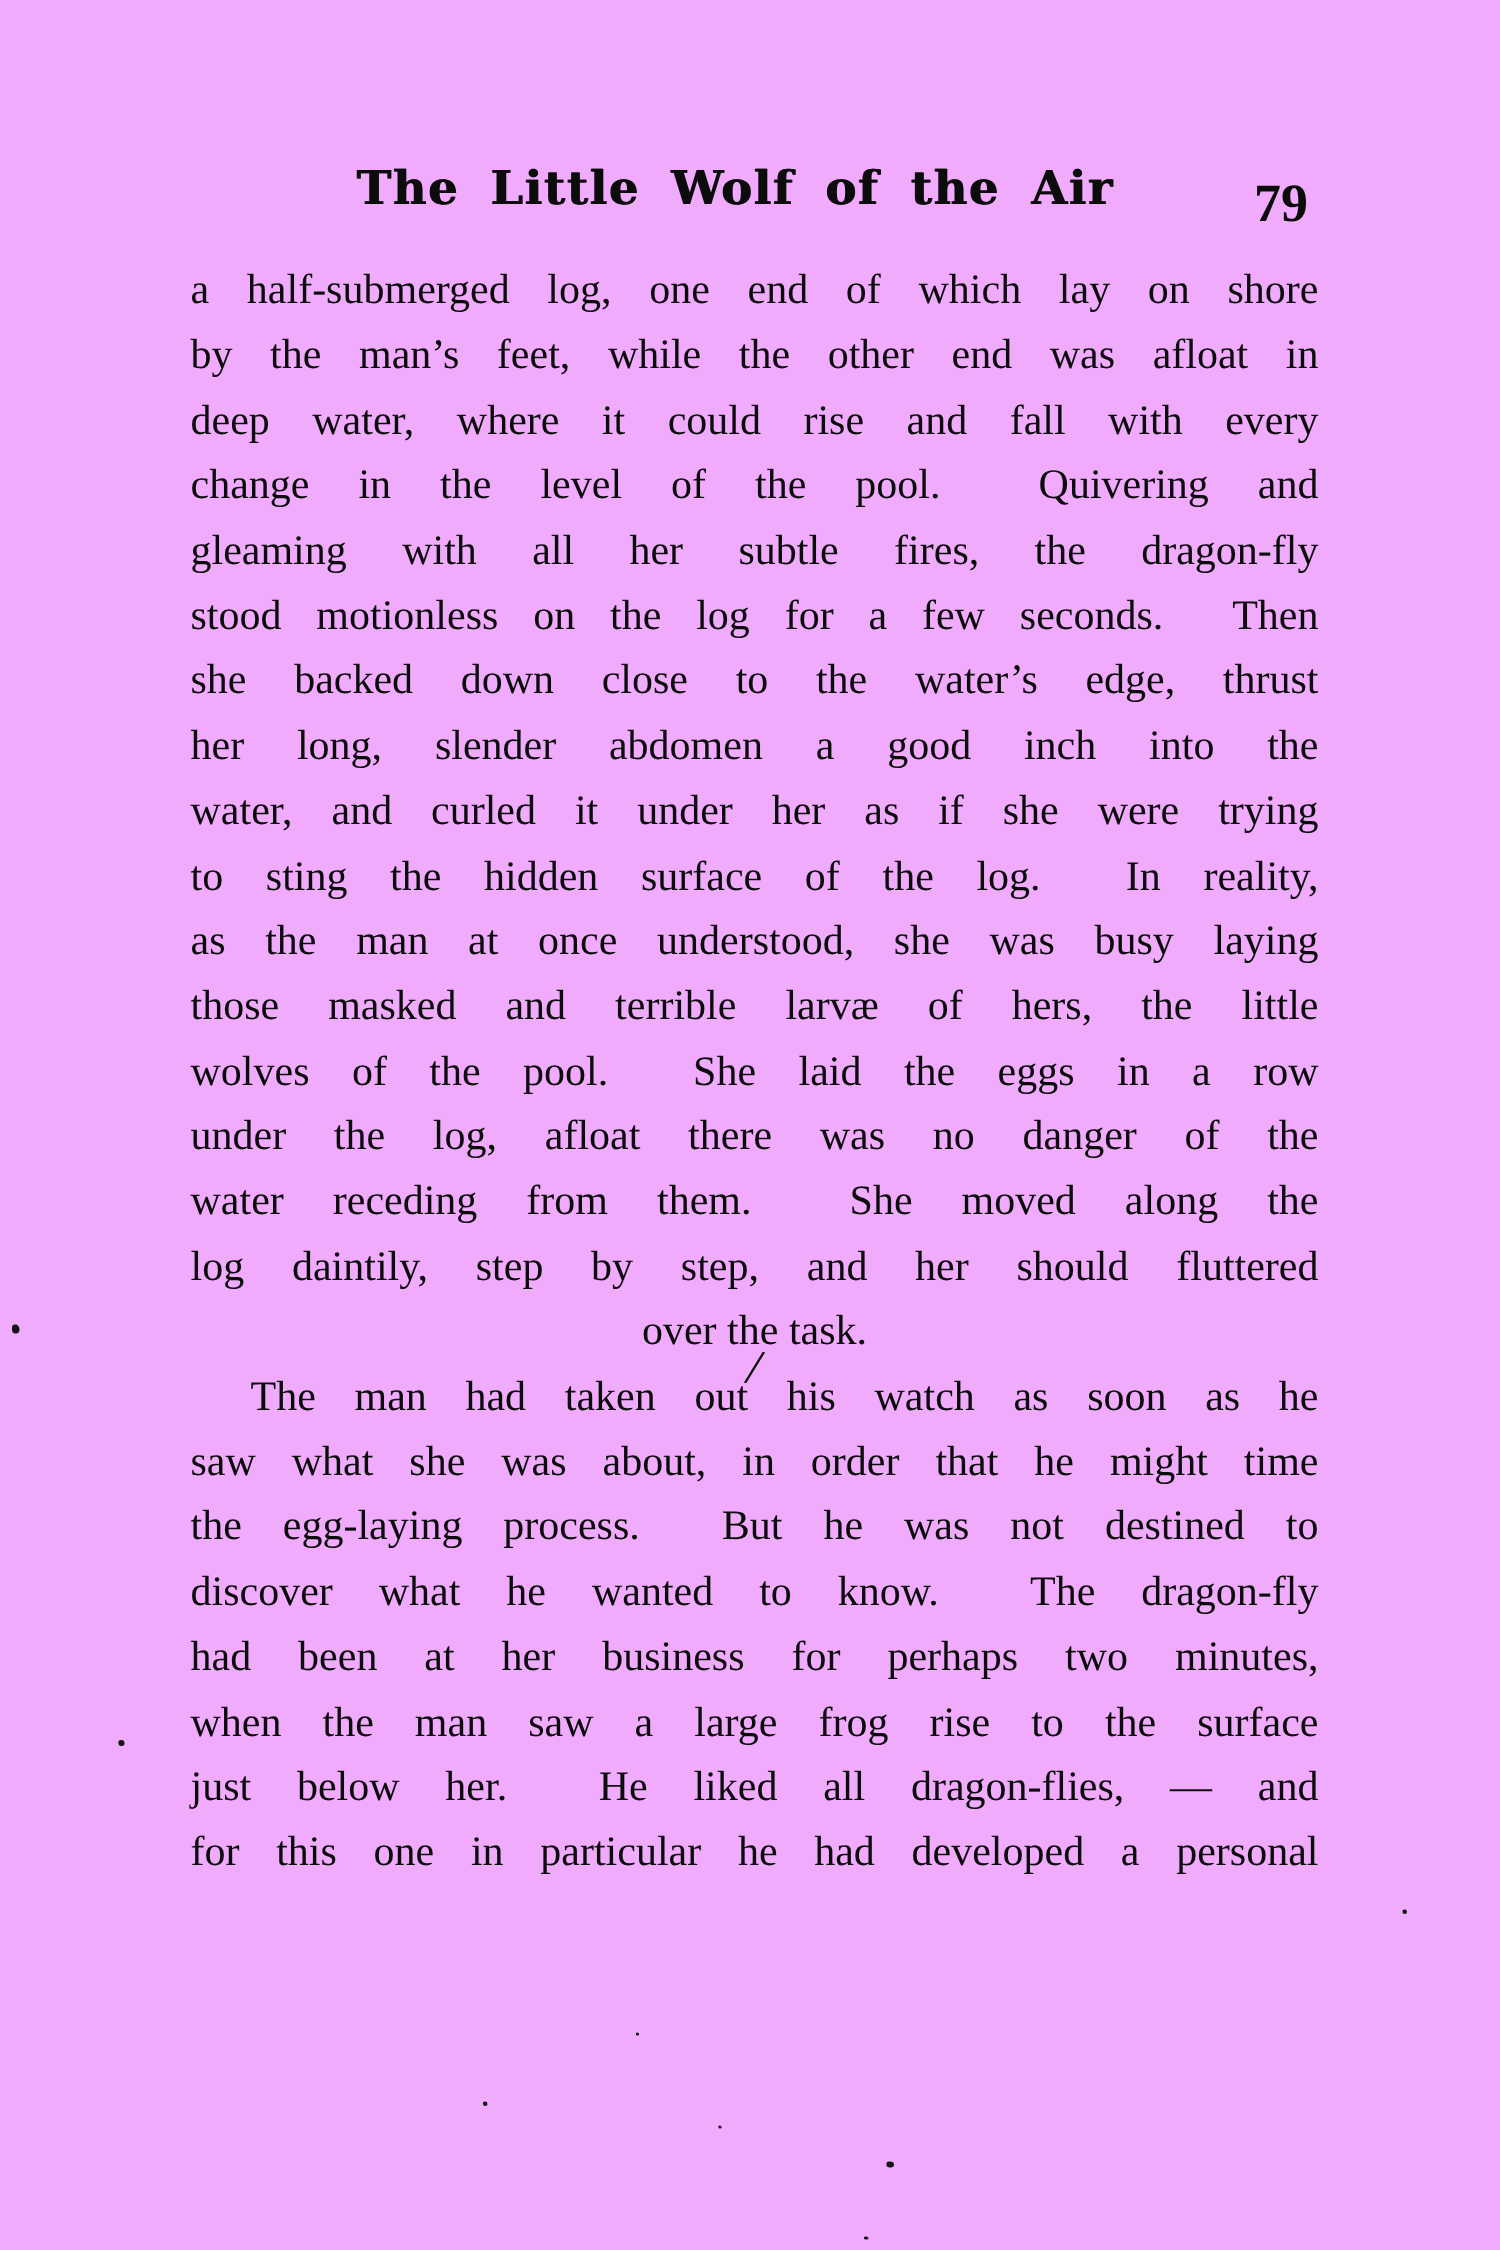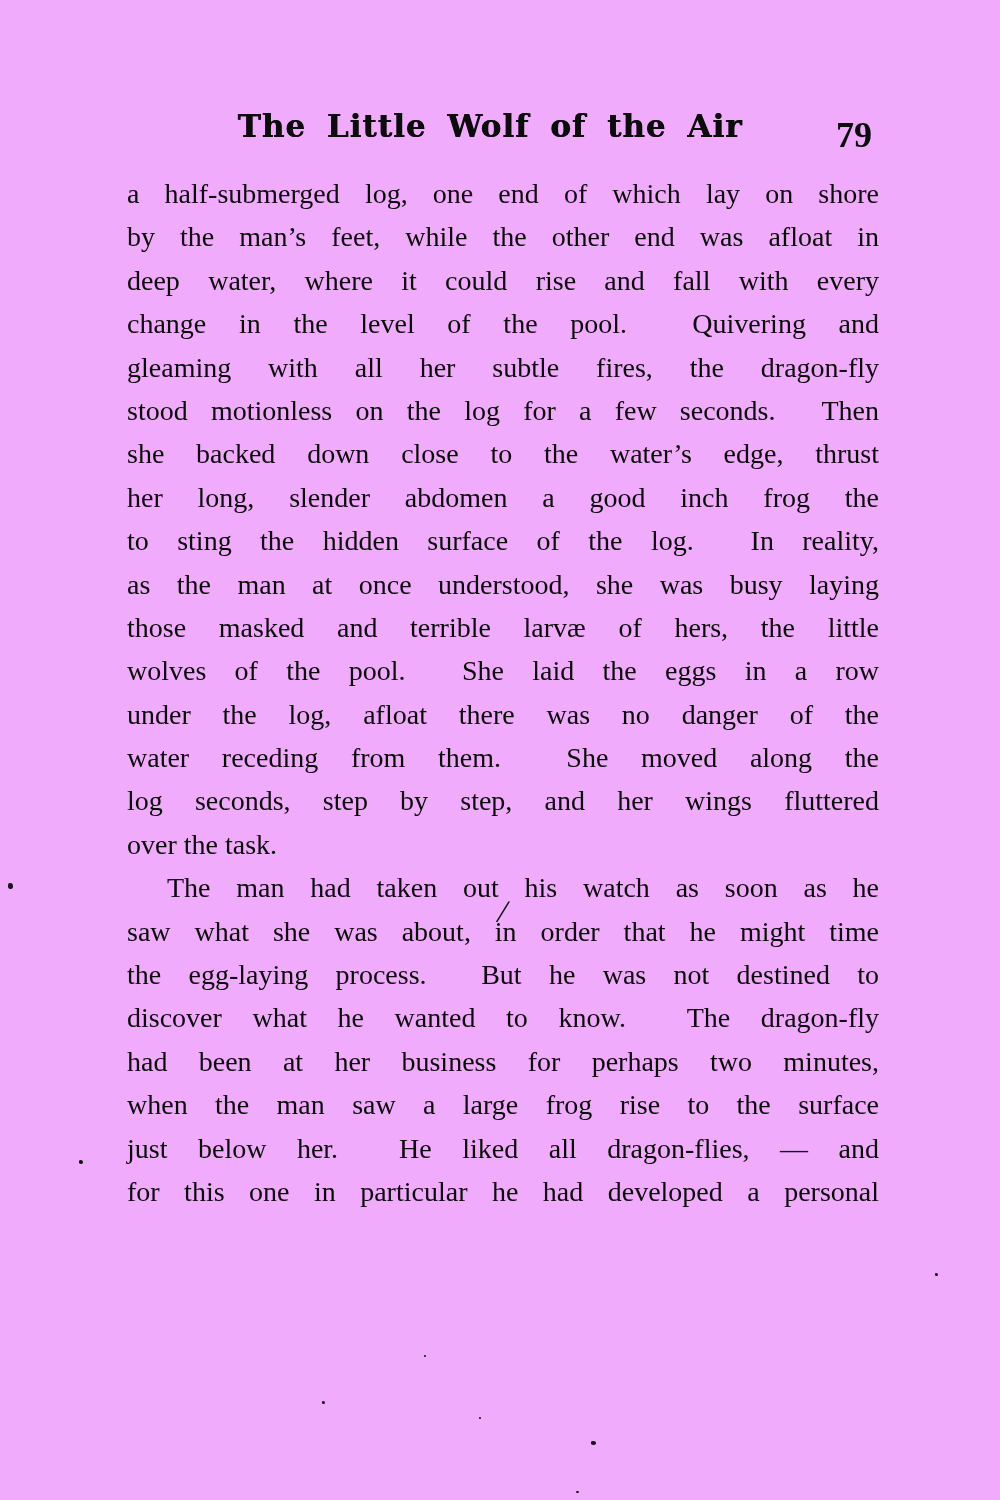--- a/index.html
+++ b/index.html
@@ -43,21 +43,21 @@
     position: absolute;
     top: 172px;
     left: 127px;
     width: 752px;
   }
   .line {
     height: 43.4px;
     line-height: 43.4px;
     font-size: 28px;
     white-space: normal;
-    text-align: left;
+    text-align: center;
   }
   .line.just {
     text-align: justify;
     text-align-last: justify;
     text-justify: inter-word;
   }
   .line.indent {
     text-indent: 40px;
   }
   .stray-mark {
@@ -93,28 +93,29 @@
   <div class="page-number">79</div>
 
   <div class="body-text" id="body-text">
       <div class="line just">a half-submerged log, one end of which lay on shore</div>
       <div class="line just">by the man’s feet, while the other end was afloat in</div>
       <div class="line just">deep water, where it could rise and fall with every</div>
       <div class="line just">change in the level of the pool.&nbsp; Quivering and</div>
       <div class="line just">gleaming with all her subtle fires, the dragon-fly</div>
       <div class="line just">stood motionless on the log for a few seconds.&nbsp; Then</div>
       <div class="line just">she backed down close to the water’s edge, thrust</div>
-      <div class="line just">her long, slender abdomen a good inch frog the</div>
+      <div class="line just">her long, slender abdomen a good inch into the</div>
+      <div class="line just">water, and curled it under her as if she were trying</div>
       <div class="line just">to sting the hidden surface of the log.&nbsp; In reality,</div>
       <div class="line just">as the man at once understood, she was busy laying</div>
       <div class="line just">those masked and terrible larvæ of hers, the little</div>
       <div class="line just">wolves of the pool.&nbsp; She laid the eggs in a row</div>
       <div class="line just">under the log, afloat there was no danger of the</div>
       <div class="line just">water receding from them.&nbsp; She moved along the</div>
-      <div class="line just">log seconds, step by step, and her wings fluttered</div>
+      <div class="line just">log daintily, step by step, and her should fluttered</div>
       <div class="line">over the task.</div>
       <div class="line just indent">The man had taken out his watch as soon as he</div>
       <div class="line just">saw what she was about, in order that he might time</div>
       <div class="line just">the egg-laying process.&nbsp; But he was not destined to</div>
       <div class="line just">discover what he wanted to know.&nbsp; The dragon-fly</div>
       <div class="line just">had been at her business for perhaps two minutes,</div>
       <div class="line just">when the man saw a large frog rise to the surface</div>
       <div class="line just">just below her.&nbsp; He liked all dragon-flies, — and</div>
       <div class="line just">for this one in particular he had developed a personal</div>
     </div>

